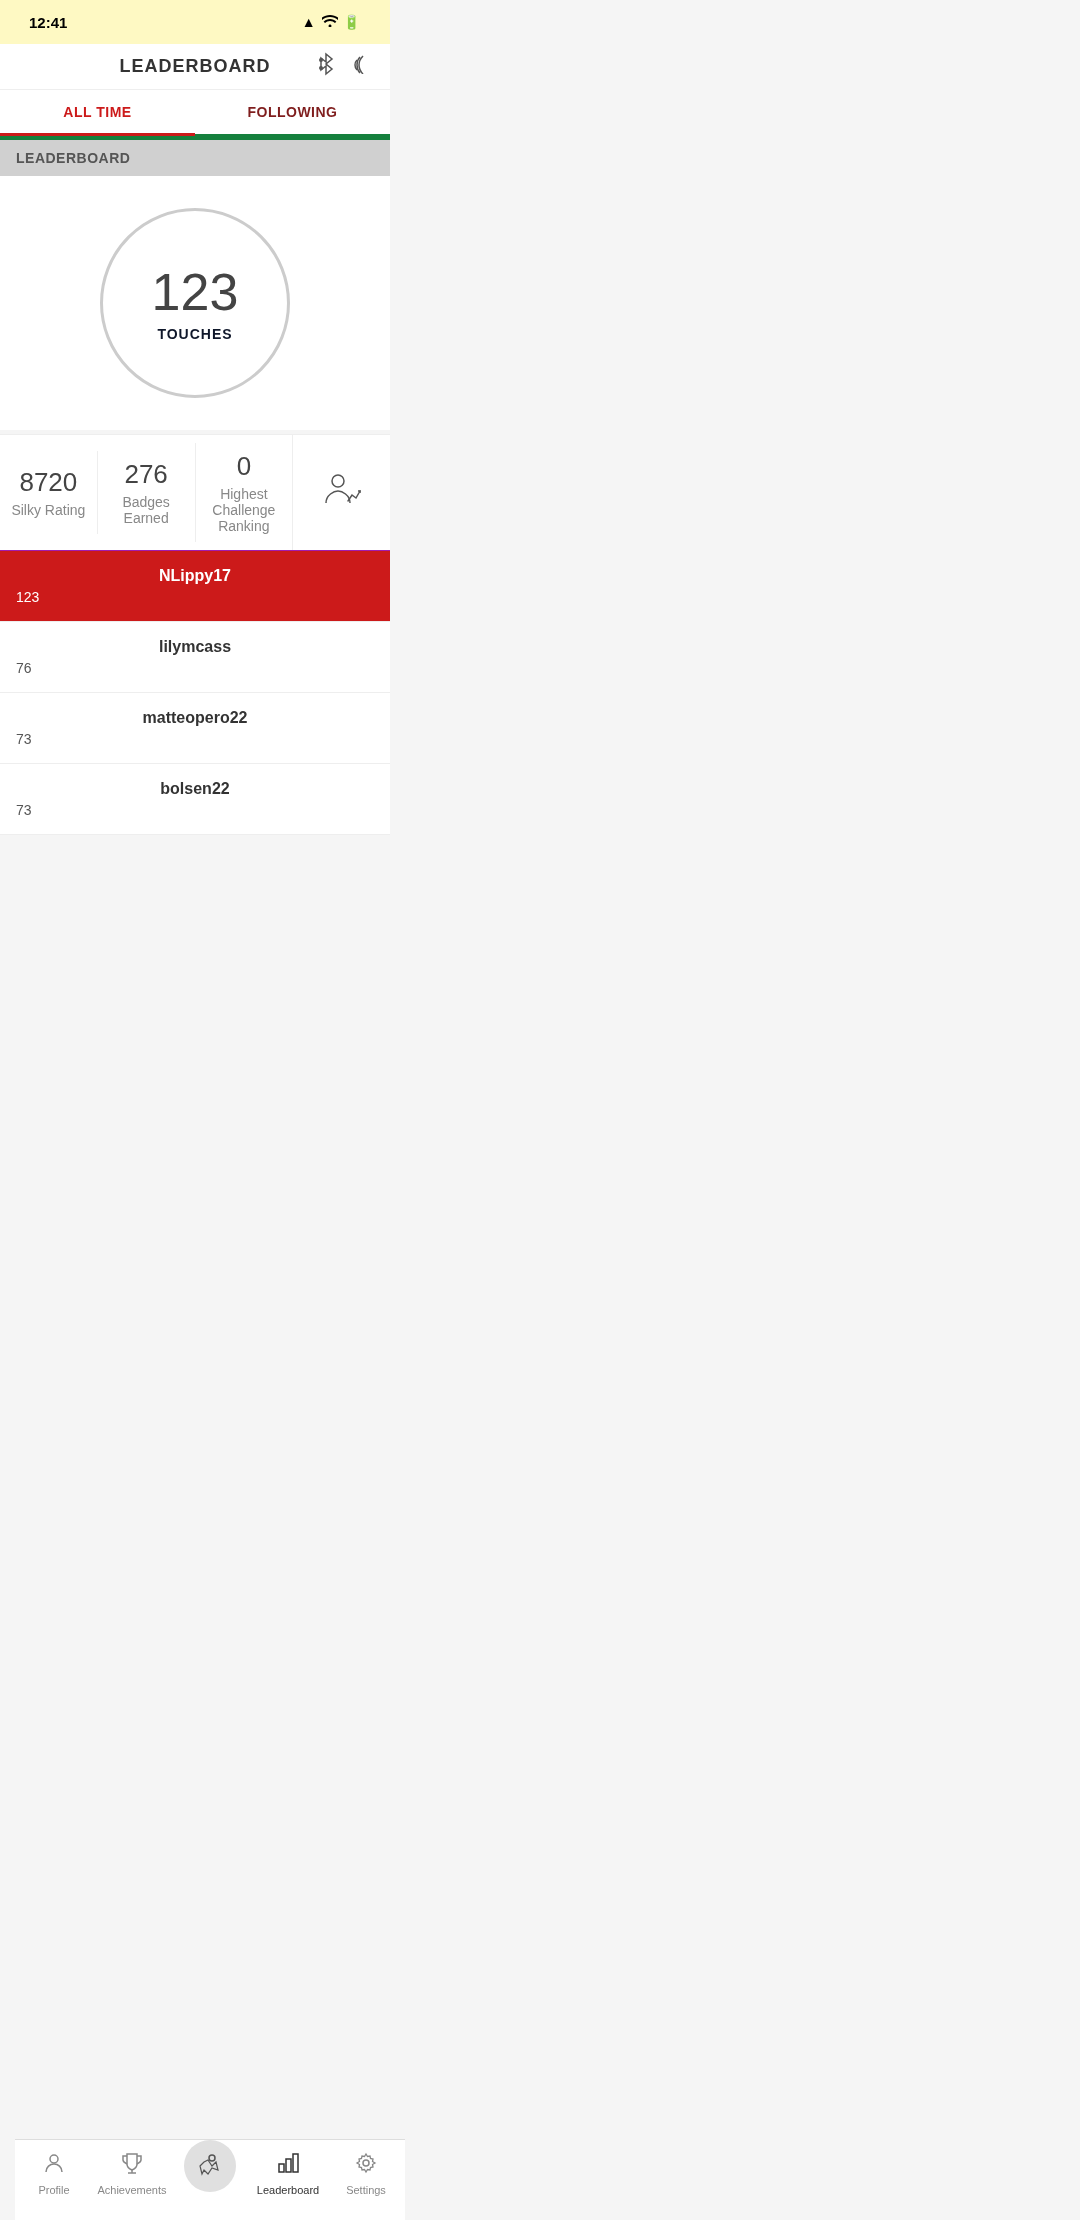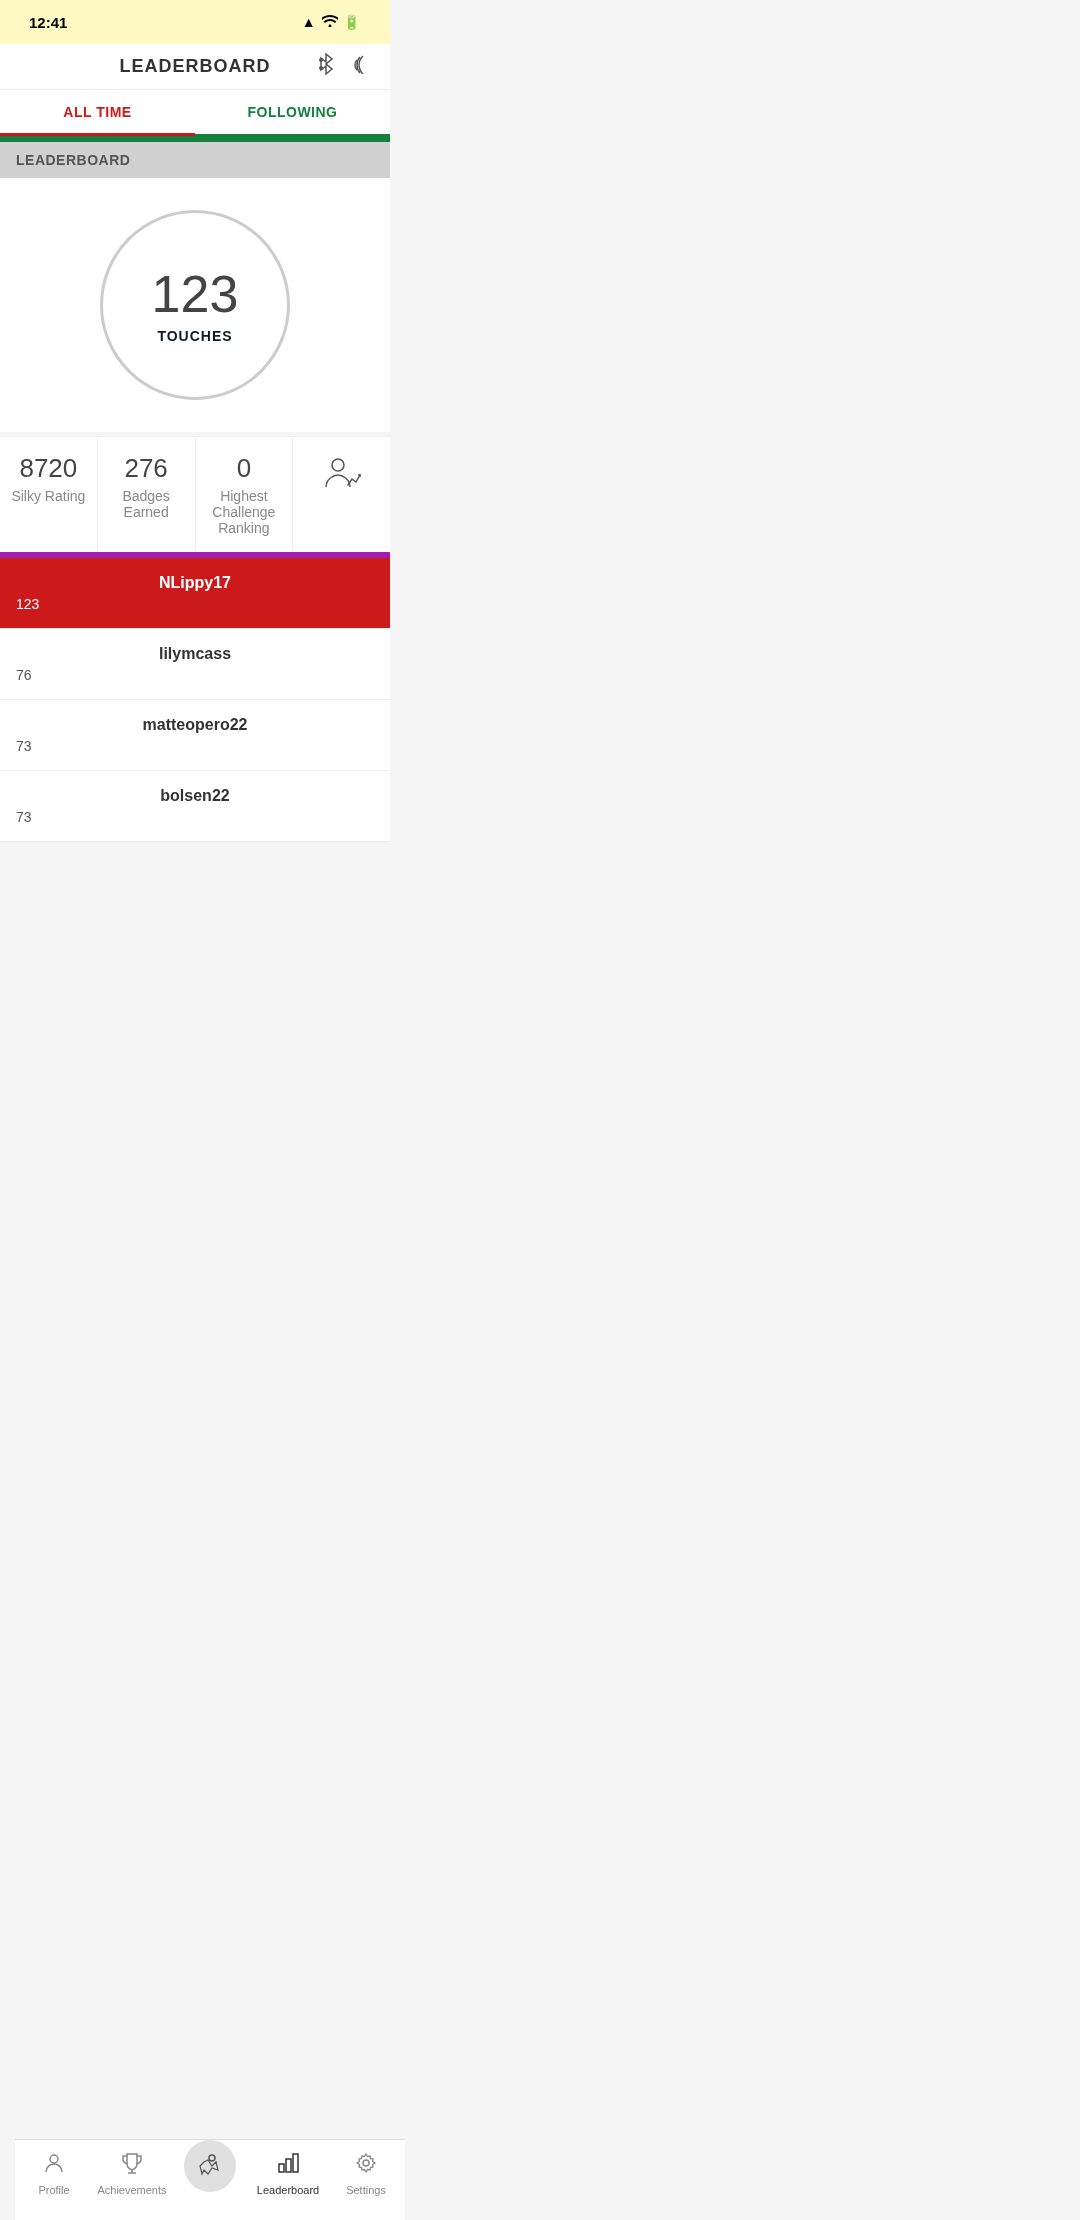--- a/index.html
+++ b/index.html
@@ -64,32 +64,32 @@
     }
     .header-icon {
       font-size: 20px;
       color: #555;
     }
 
     
     .tabs {
       background: #fff;
       display: flex;
-      border-bottom: 8px solid #15803d;
+      border-bottom: 6px solid #15803d;
       align-items: flex-end;
     }
     .tab {
       flex: 1;
       text-align: center;
       padding: 14px 0;
       font-size: 14px;
       font-weight: 600;
       letter-spacing: 0.5px;
       cursor: pointer;
-      color: #15803d;
+      color: #7f1d1d;
       position: relative;
     }
     .tab.active {
       color: #cc1a1a;
     }
     .tab.active::after {
       content: '';
       position: absolute;
       bottom: -2px;
       left: 0;
@@ -139,22 +139,23 @@
       color: #0f172a;
       letter-spacing: 1px;
       margin-top: 4px;
     }
 
     
     .stats-row {
       background: #fff;
       display: flex;
       border-top: 1px solid #eee;
-      border-bottom: 6px solid #a21caf;
+      border-bottom: 1px solid #a21caf;
       margin-top: 4px;
+      align-items: center;
     }
     .stat-item {
       flex: 1;
       text-align: center;
       padding: 16px 8px;
       border-right: 1px solid #eee;
     }
     .stat-item:last-child {
       border-right: none;
     }

